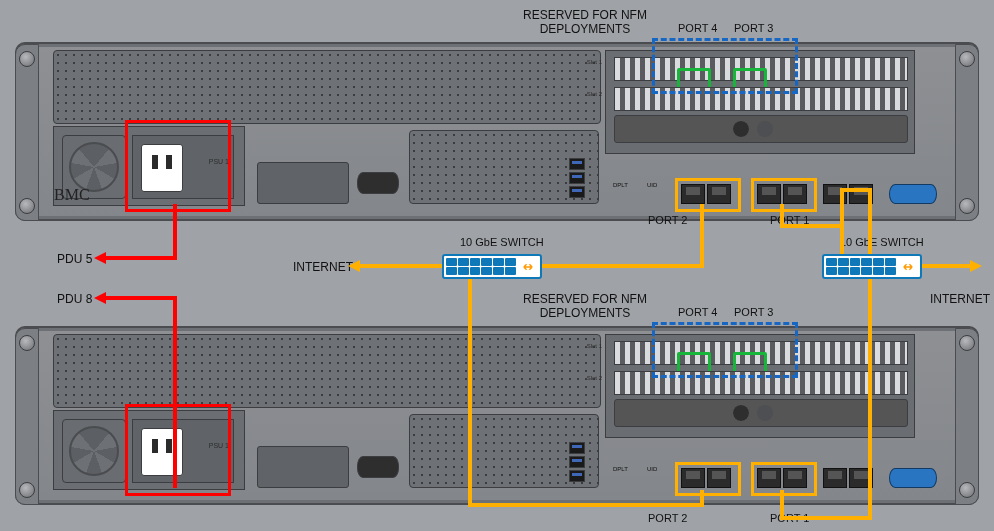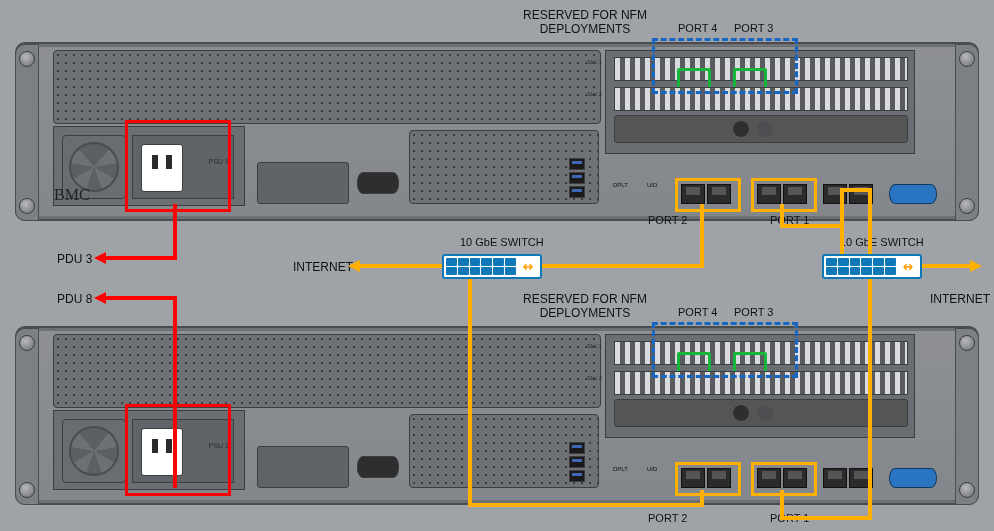--- a/index.html
+++ b/index.html
@@ -387,21 +387,21 @@
     <div class="sw-uplink">
       <svg viewBox="0 0 20 20">
           <path d="M4 10 L16 10 M4 10 L8 6 M4 10 L8 14 M16 10 L12 6 M16 10 L12 14" stroke="#ff9a00" stroke-width="2" fill="none"></path>
         </svg>
     </div>
   </div>
 
   <div class="lbl" style="left:293px; top:260px;">INTERNET</div>
   <div class="lbl" style="left:930px; top:292px;">INTERNET</div>
 
-  <div class="lbl" style="left:57px; top:252px;">PDU 3</div>
+  <div class="lbl" style="left:57px; top:252px;">PDU 5</div>
   <div class="lbl" style="left:57px; top:292px;">PDU 8</div>
 
   <div class="lbl" style="left:520px; top:292px; width:130px; white-space:pre-line;">RESERVED FOR  NFM
 DEPLOYMENTS</div>
   <div class="lbl small" style="left:678px; top:306px;">PORT 4</div>
   <div class="lbl small" style="left:734px; top:306px;">PORT 3</div>
 
   <div class="chassis" style="top:326px;">
     <div class="ear left">
       <div class="screw" style="left:3px; top:6px;"></div>

